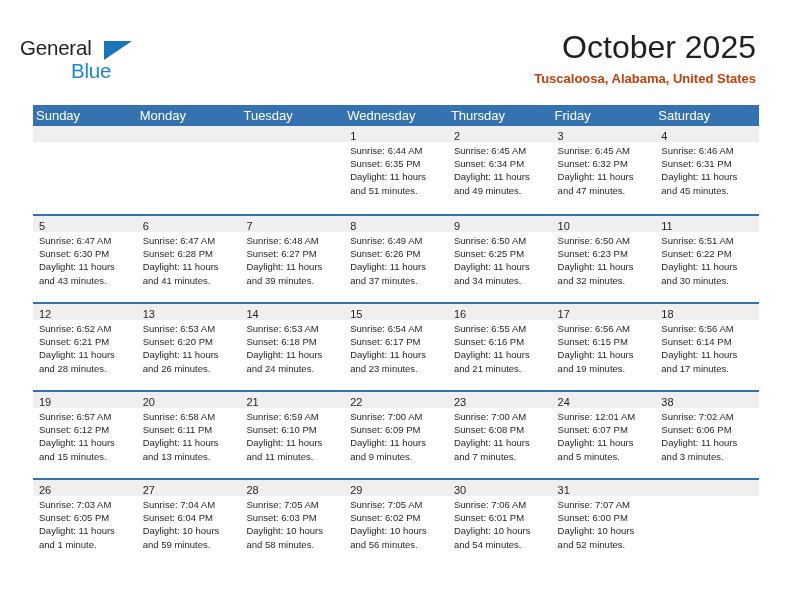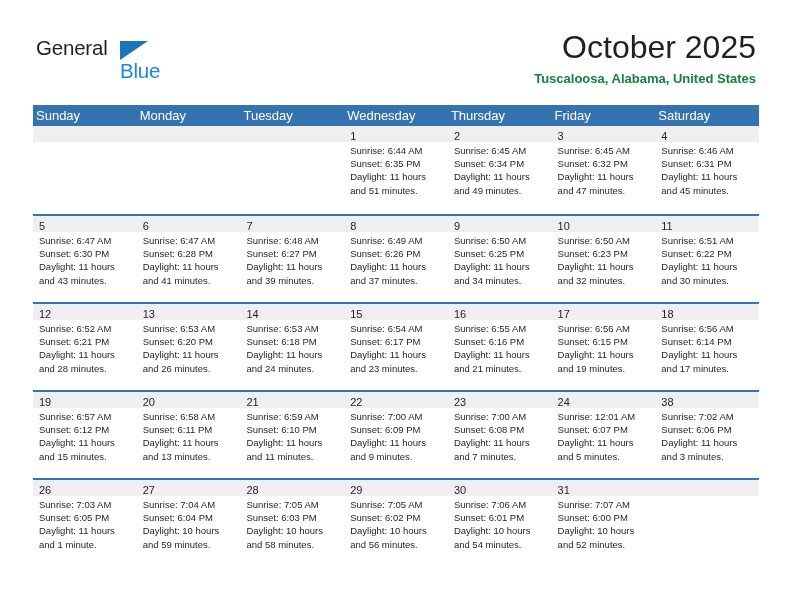--- a/index.html
+++ b/index.html
@@ -24,21 +24,21 @@
   
   .header {
     position: absolute;
     left: 0;
     top: 0;
     width: 792px;
     height: 104px;
   }
   .logo {
     position: absolute;
-    left: 36px;
+    left: 20px;
     top: 36px;
     width: 140px;
     height: 50px;
     text-decoration: underline;
   }
   .logo-general {
     position: absolute;
     left: 0;
     top: 0;
     font-size: 20.5px;
@@ -56,39 +56,38 @@
     border-bottom: 19px solid transparent;
   }
   .logo-blue {
     position: absolute;
     left: 51px;
     top: 23px;
     font-size: 20.5px;
     letter-spacing: -0.2px;
     color: #1b86d8;
     font-family: "Liberation Sans", sans-serif;
-    margin-left: 33px;
   }
   .title-block {
     position: absolute;
     right: 36px;
     top: 32px;
     text-align: right;
   }
   .cal-title {
     font-size: 32px;
     color: #231f20;
     line-height: 30px;
     font-weight: normal;
     white-space: nowrap;
   }
   .cal-subtitle {
     margin-top: 9px;
     font-size: 13px;
-    color: #15803d;
+    color: #c2410c;
     font-weight: bold;
     line-height: 16px;
     white-space: nowrap;
   }
 
   
   .calendar {
     position: absolute;
     left: 33px;
     top: 105px;

